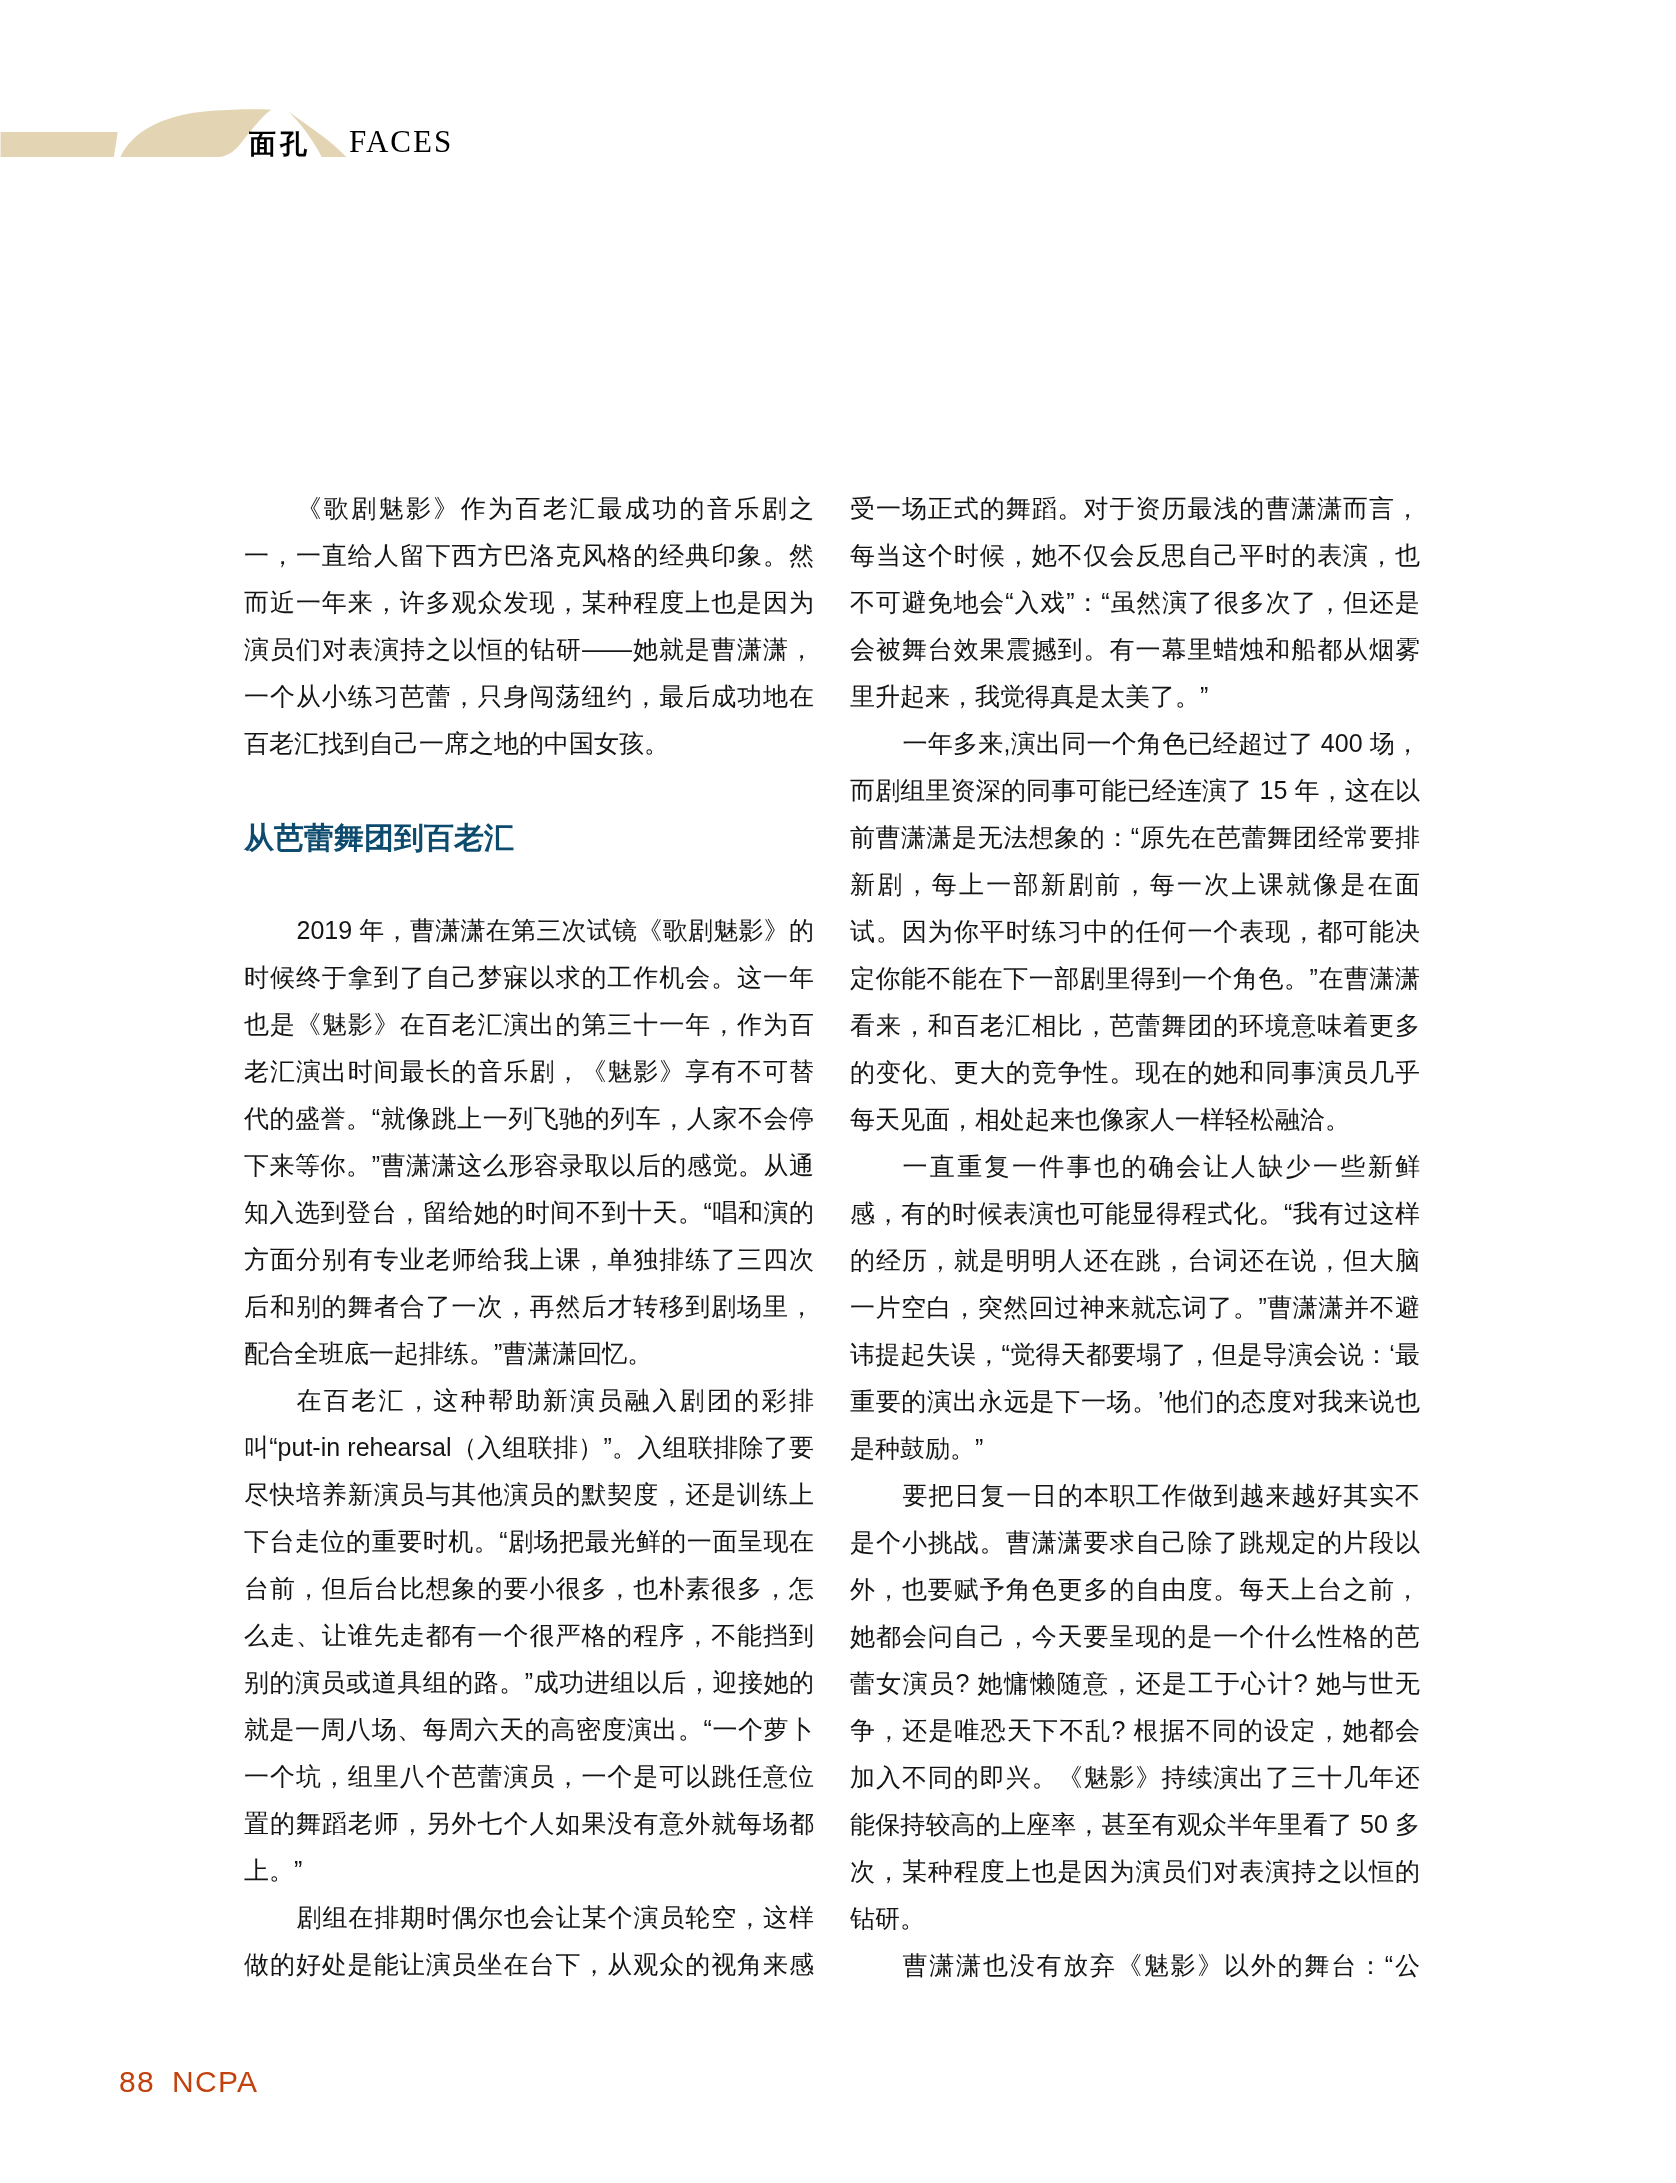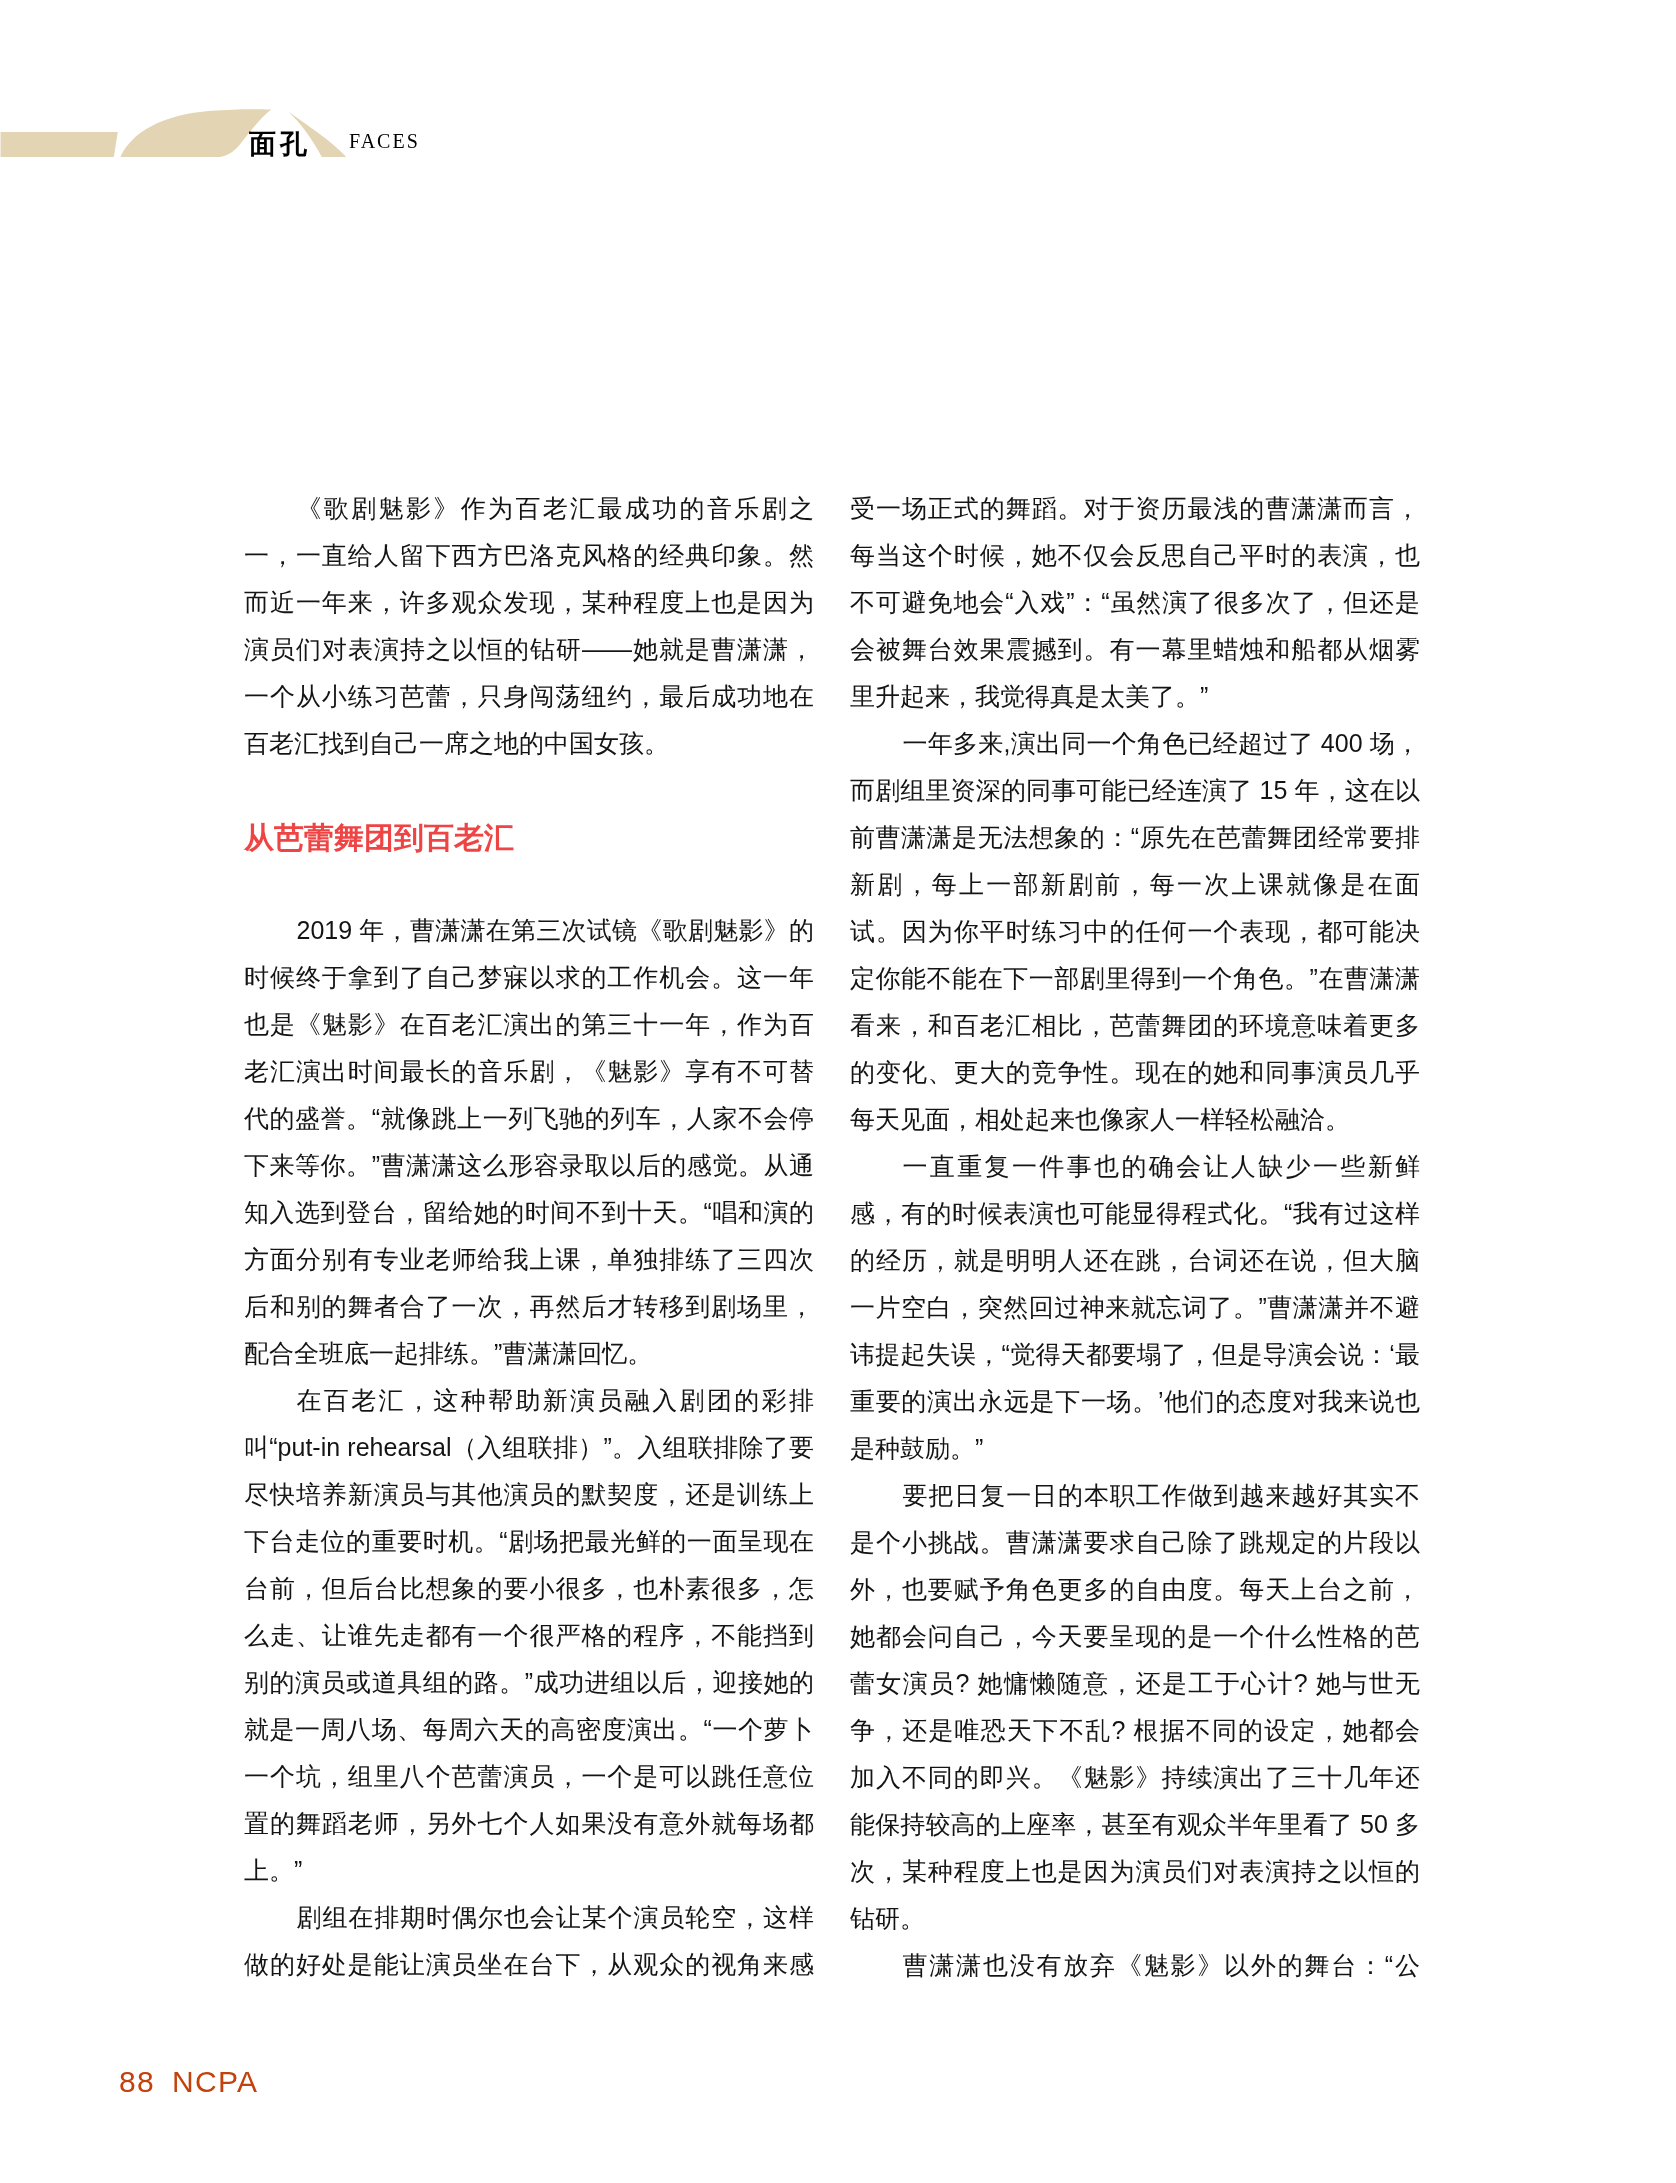--- a/index.html
+++ b/index.html
@@ -27,21 +27,21 @@
     font-weight:700;
     letter-spacing:4px;
     line-height:32px;
     color:#000000;
     white-space:nowrap;
   }
   .sec-en {
     position:absolute;
     left:349px; top:123px;
     font-family:"Liberation Serif","DejaVu Serif",serif;
-    font-size:20px;
+    font-size:31px;
     letter-spacing:2px;
     line-height:37px;
     color:#000000;
     white-space:nowrap;
   }
 
   
   .col {
     position:absolute;
     top:485px;
@@ -61,21 +61,21 @@
   }
   .no-indent  { text-indent:0; }
   .force-last { text-align-last:justify; }
 
   .heading {
     margin:47px 0 46px 0;
     font-size:30px;
     font-weight:700;
     line-height:47px;
     text-indent:0;
-    color:#ef4444;
+    color:#0c4a6e;
   }
 
   
   .footer {
     position:absolute;
     left:119px; top:2065px;
     font-size:30px;
     line-height:33px;
     letter-spacing:1.3px;
     color:#c2410c;

